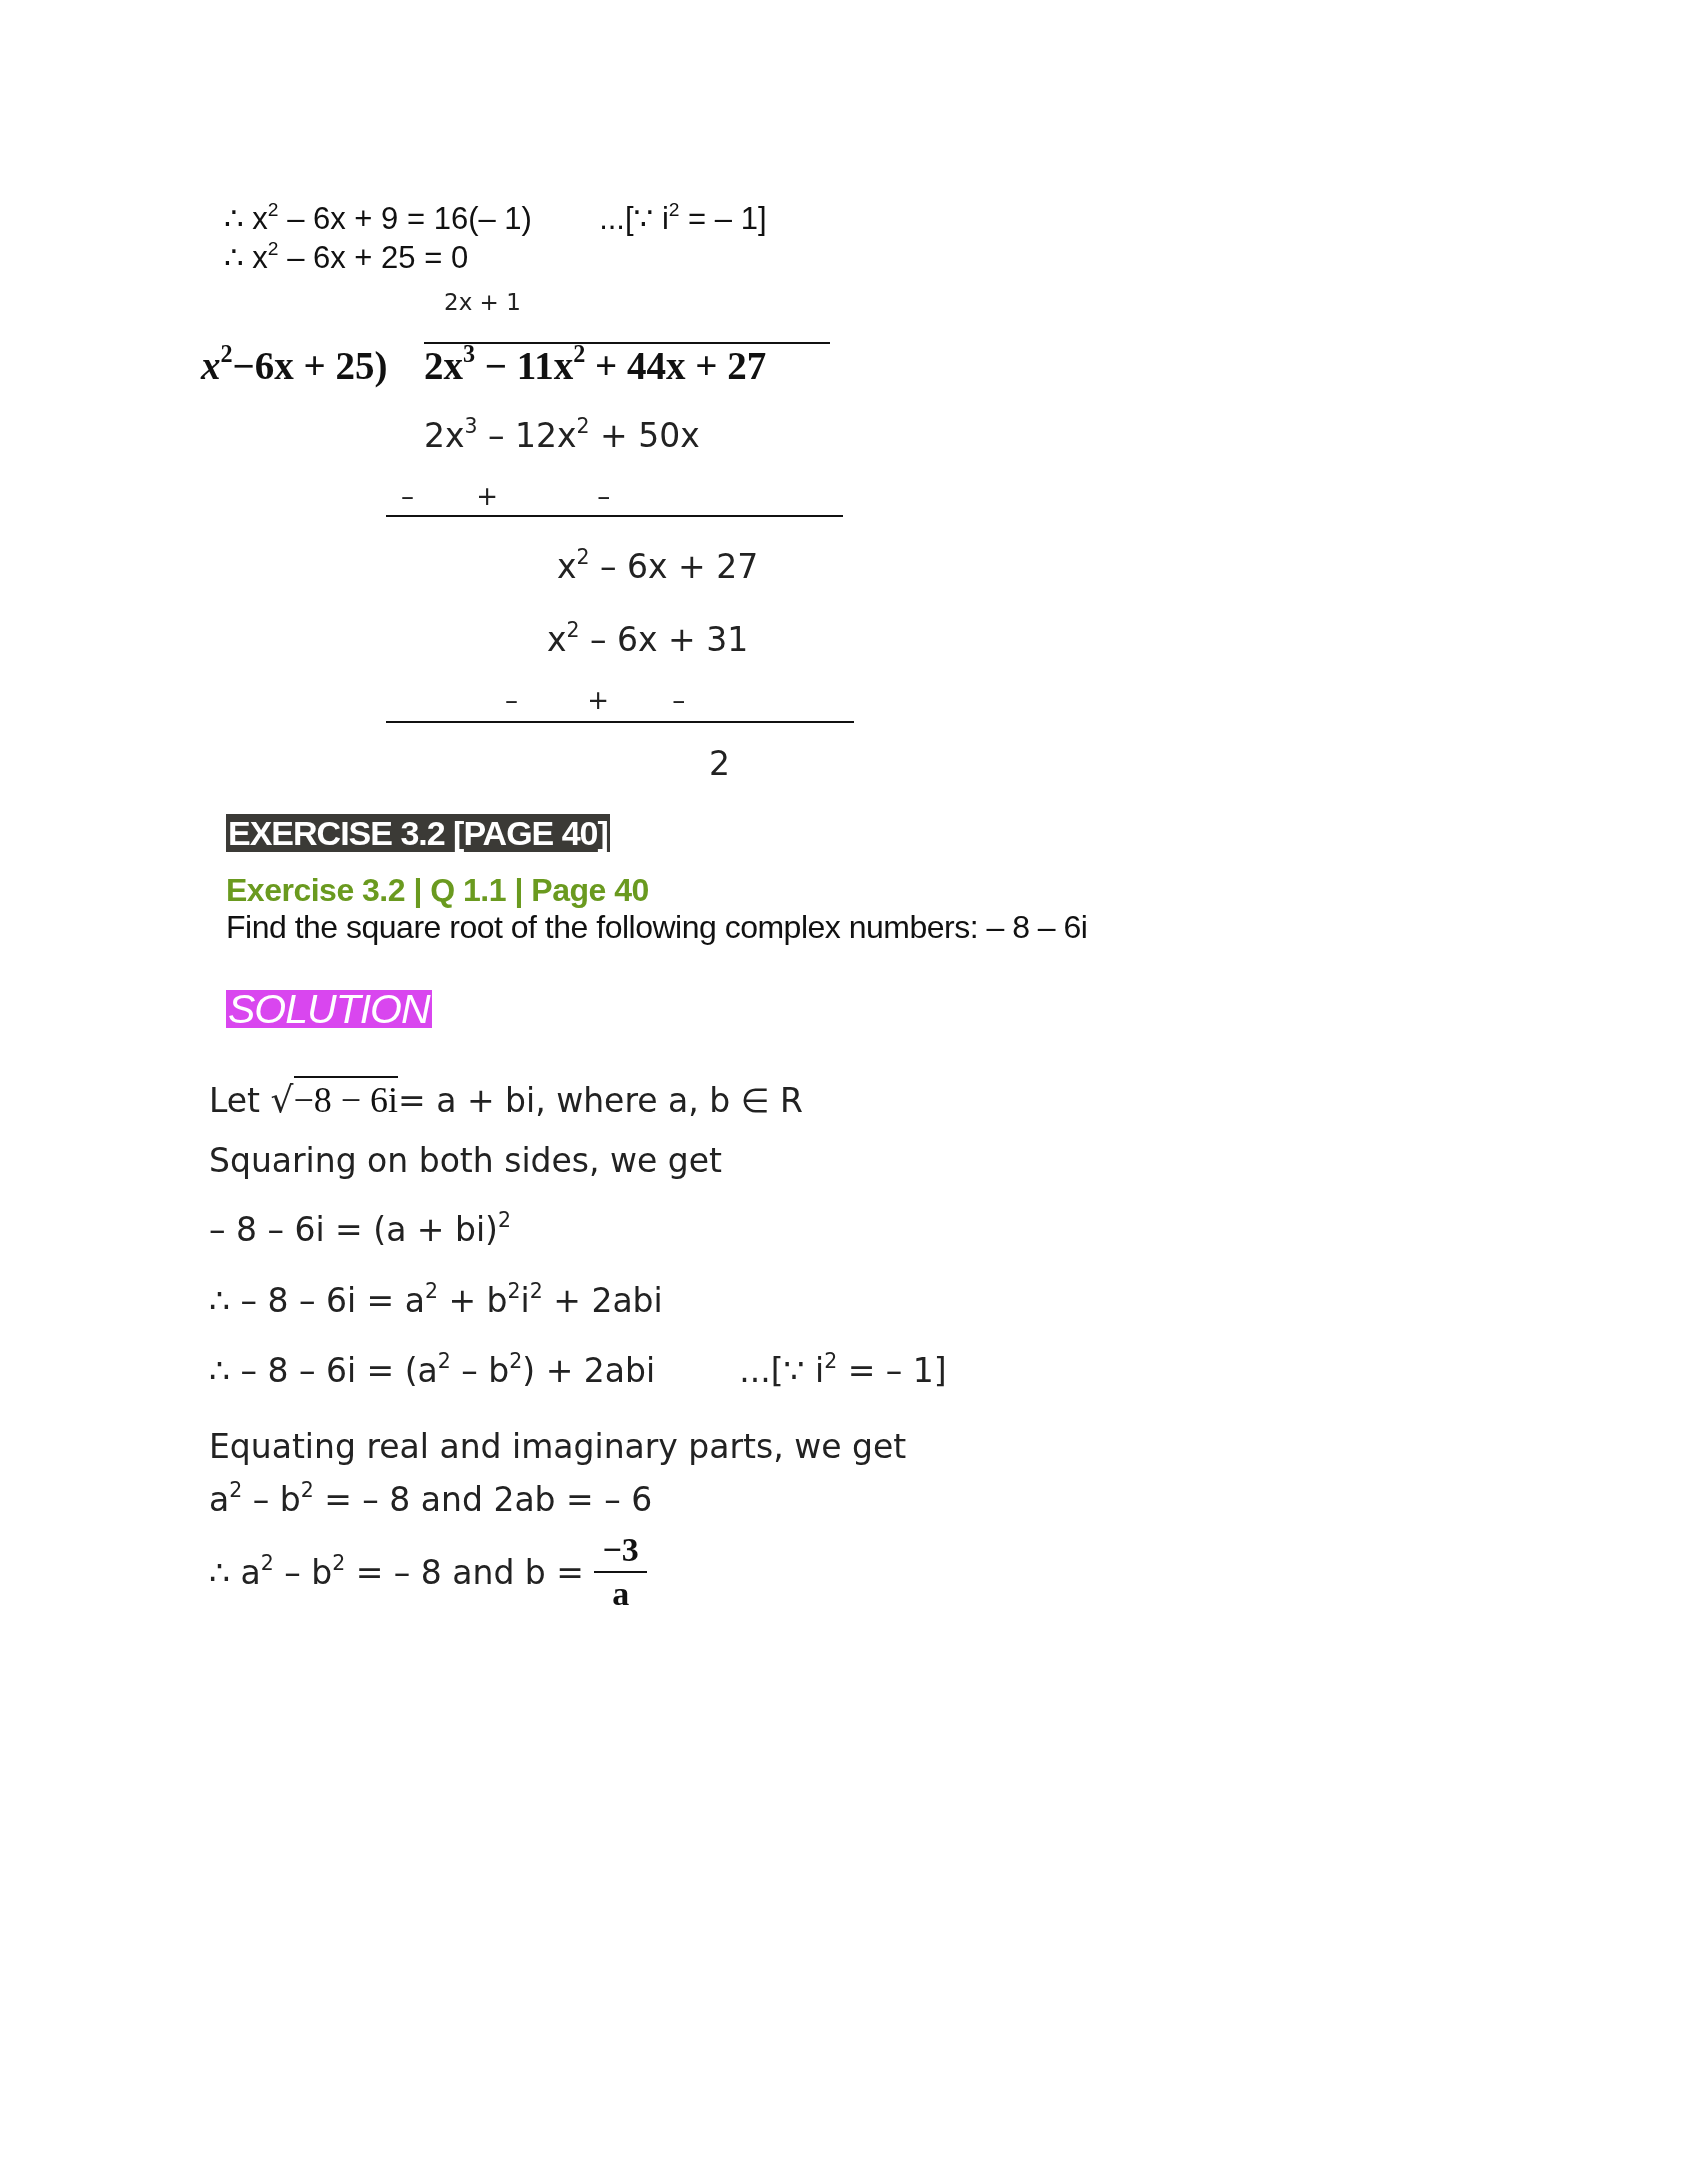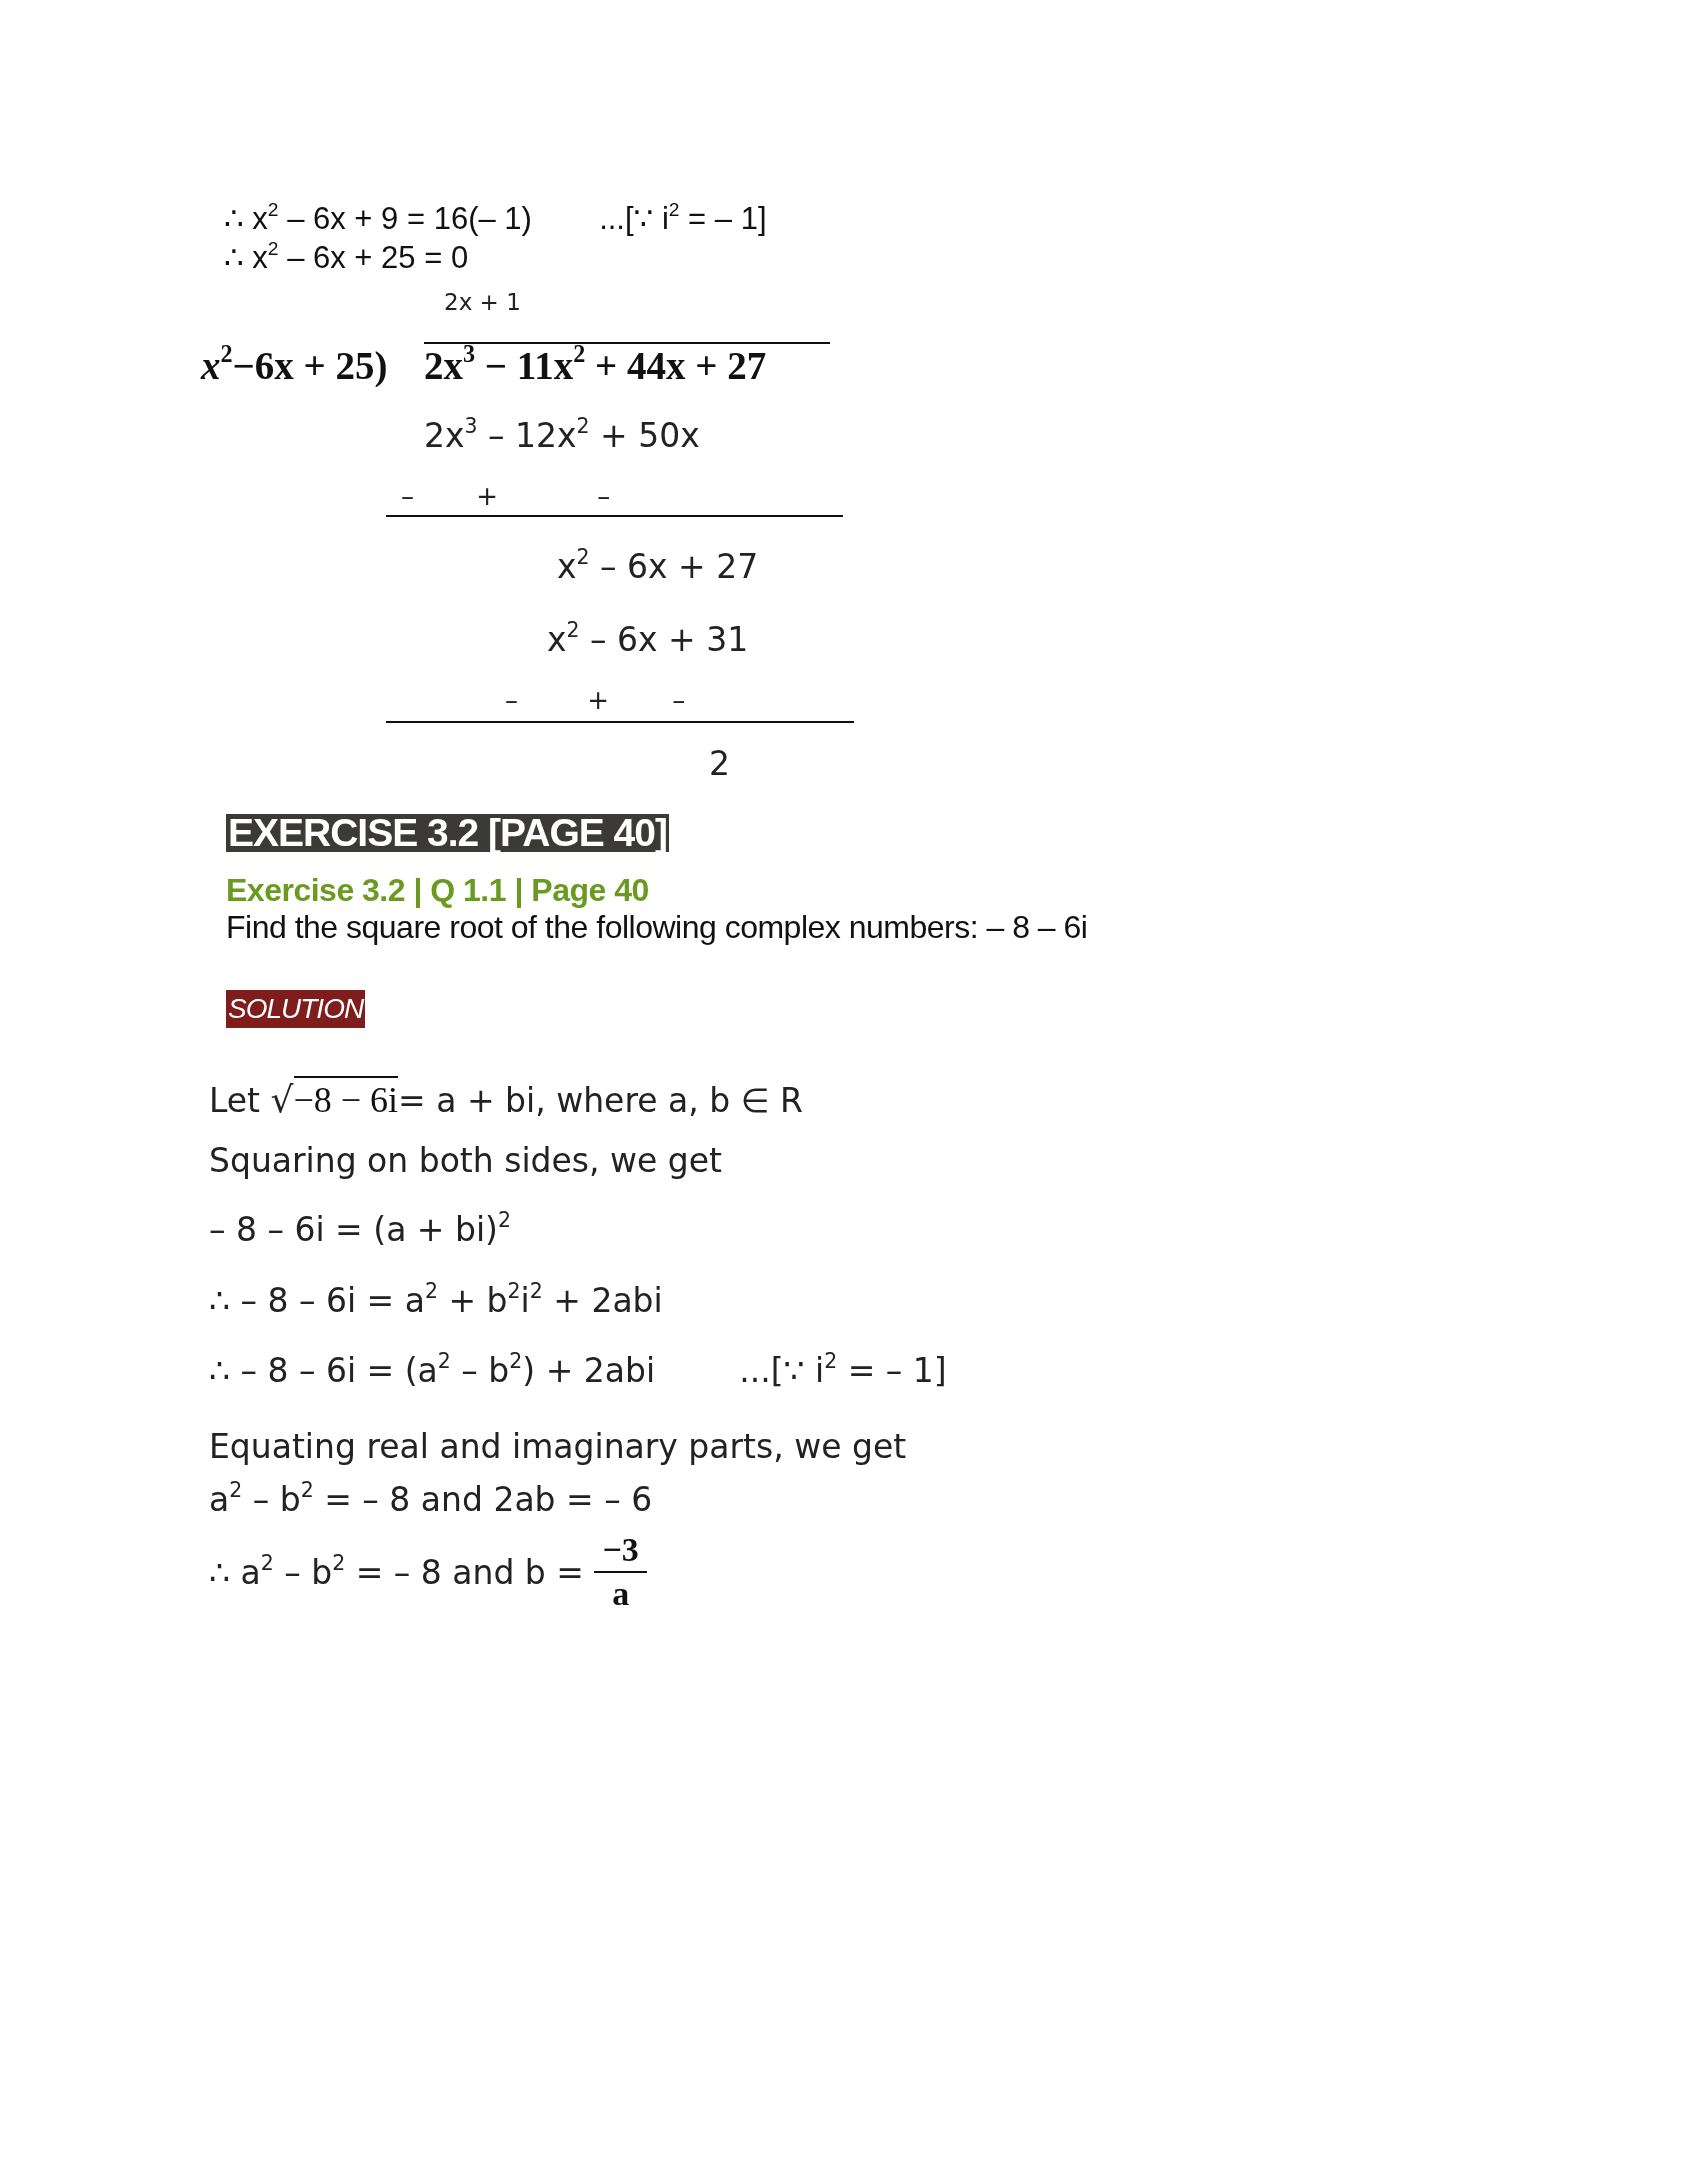--- a/index.html
+++ b/index.html
@@ -58,26 +58,26 @@
   </div>
   <div class="abs dv" style="left:505px; top:685px; font-size:26px;">
     <span>–</span>
     <span style="display:inline-block; width:61px;"></span><span>+</span>
     <span style="display:inline-block; width:55px;"></span><span>–</span>
   </div>
   <div class="ldiv-line" style="left:386px; top:721px; width:468px;"></div>
   <div class="abs dv" style="left:709px; top:744px; font-size:33px;">2</div>
 </div>
 
-<div class="abs sans hl-dark" style="left:198px; top:814px; font-size:39px; letter-spacing:-1px; line-height:38px;">EXERCISE 3.2 [PAGE 40]</div>
+<div class="abs sans hl-dark" style="left:198px; top:814px; font-size:34px; letter-spacing:-1px; line-height:38px;">EXERCISE 3.2 [PAGE 40]</div>
 
 <div class="abs sans green" style="left:198px; top:872px; font-size:32px; letter-spacing:-0.5px;">Exercise 3.2 | Q 1.1 | Page 40</div>
 <div class="abs sans" style="left:198px; top:909px; font-size:32px; letter-spacing:-0.5px;">Find the square root of the following complex numbers: – 8 – 6i</div>
 
-<div class="abs sans" style="left:198px; top:990px; font-size:28px; font-style:italic; background:#7f1d1d; color:#fff; padding:0 2px; line-height:38px; letter-spacing:-1px;">SOLUTION</div>
+<div class="abs sans" style="left:198px; top:990px; font-size:41px; font-style:italic; background:#d946ef; color:#fff; padding:0 2px; line-height:38px; letter-spacing:-1px;">SOLUTION</div>
 
 <div class="abs dv" style="left:209px; top:1079px; font-size:33px;">
   <span>Let </span><span style="font-size:36px;">√</span><span class="serif sqrt-bar" style="font-size:36px; color:#111;">−8 − 6i</span><span>= a + bi, where a, b ∈ R</span>
 </div>
 <div class="abs dv" style="left:209px; top:1141px; font-size:33px;">Squaring on both sides, we get</div>
 <div class="abs dv" style="left:209px; top:1210px; font-size:33px;">
   <span>– 8 – 6i = (a + bi)</span><sup>2</sup>
 </div>
 <div class="abs dv" style="left:209px; top:1281px; font-size:33px;">
   <span>∴ – 8 – 6i = a</span><sup>2</sup><span> + b</span><sup>2</sup><span>i</span><sup>2</sup><span> + 2abi</span>

